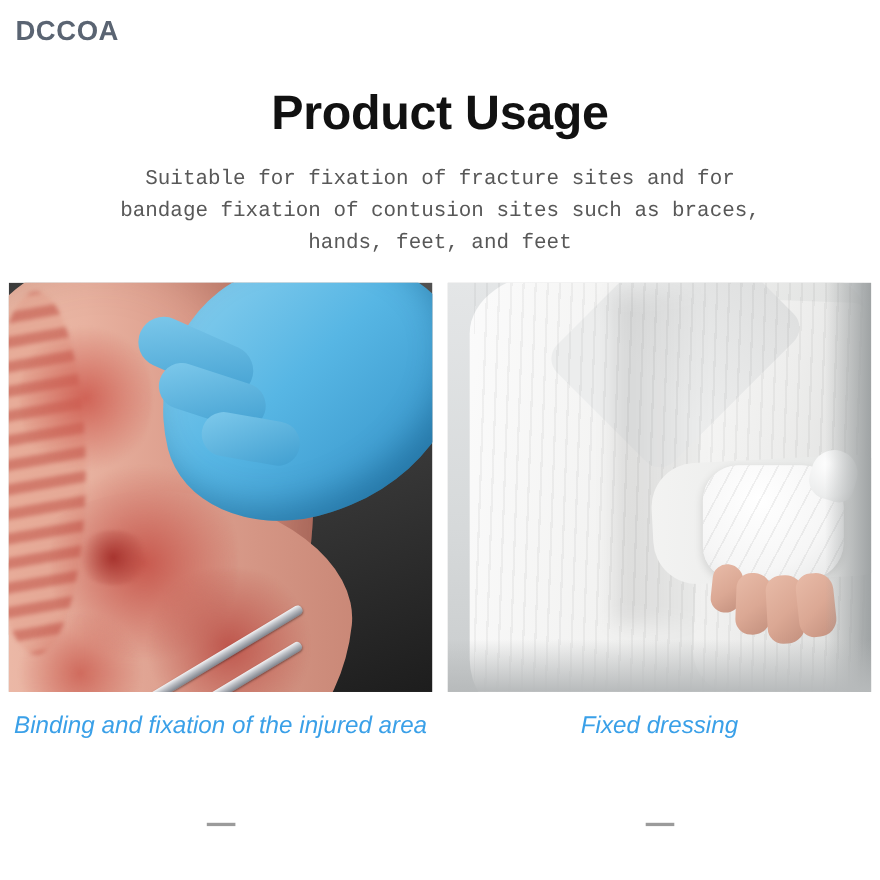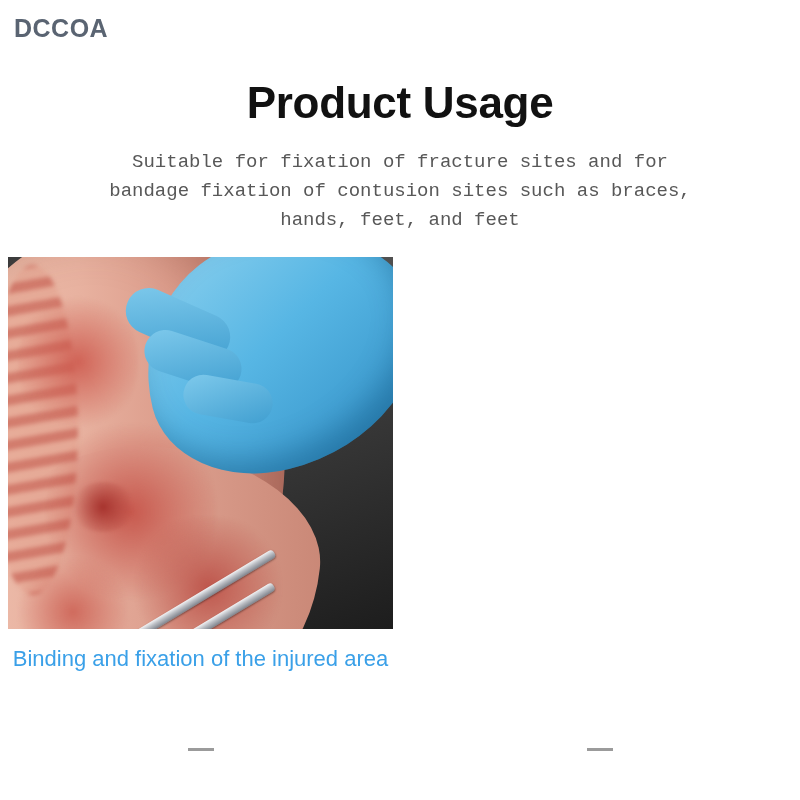--- a/index.html
+++ b/index.html
@@ -52,20 +52,21 @@
     color: #585858;
     font-family: Liberation Mono, monospace;
   }
   .gallery {
     position: absolute;
     top: 257px;
     left: 8px;
     width: 728px;
     display: flex;
     gap: 14px;
+    font-style: italic;
   }
   .card {
     width: 385px;
   }
   .photo {
     position: relative;
     width: 385px;
     height: 372px;
     overflow: hidden;
     background: #d8d8d8;
@@ -318,20 +319,41 @@
         <div class="glove-finger gf1"></div>
         <div class="glove-finger gf2"></div>
         <div class="glove-finger gf3"></div>
         <div class="forceps fc1"></div>
         <div class="forceps fc2"></div>
 
       </div>
       <div class="caption">Binding and fixation of the injured area</div>
     </div>
 
+    <div class="card">
+      <div class="photo">
+        <div class="p2-bg"></div>
+        <div class="p2-body"></div>
+        <div class="p2-sleeve"></div>
+        <div class="p2-vneck"></div>
+        <div class="p2-ribs"></div>
+        <div class="p2-shadow"></div>
+        <div class="p2-forearm"></div>
+        <div class="p2-wrap"></div>
+        <div class="p2-wrap-lines"></div>
+        <div class="p2-thumb"></div>
+        <div class="finger fg4"></div>
+        <div class="finger fg3"></div>
+        <div class="finger fg2"></div>
+        <div class="finger fg1"></div>
+        <div class="p2-dark-right"></div>
+        <div class="p2-floor"></div>
+      </div>
+      <div class="caption">Fixed dressing</div>
+    </div>
 
   </div>
 
   <div class="dash-row">
     <div class="dash-cell">
       <div class="dash"></div>
     </div>
     <div class="dash-cell">
       <div class="dash"></div>
     </div>

